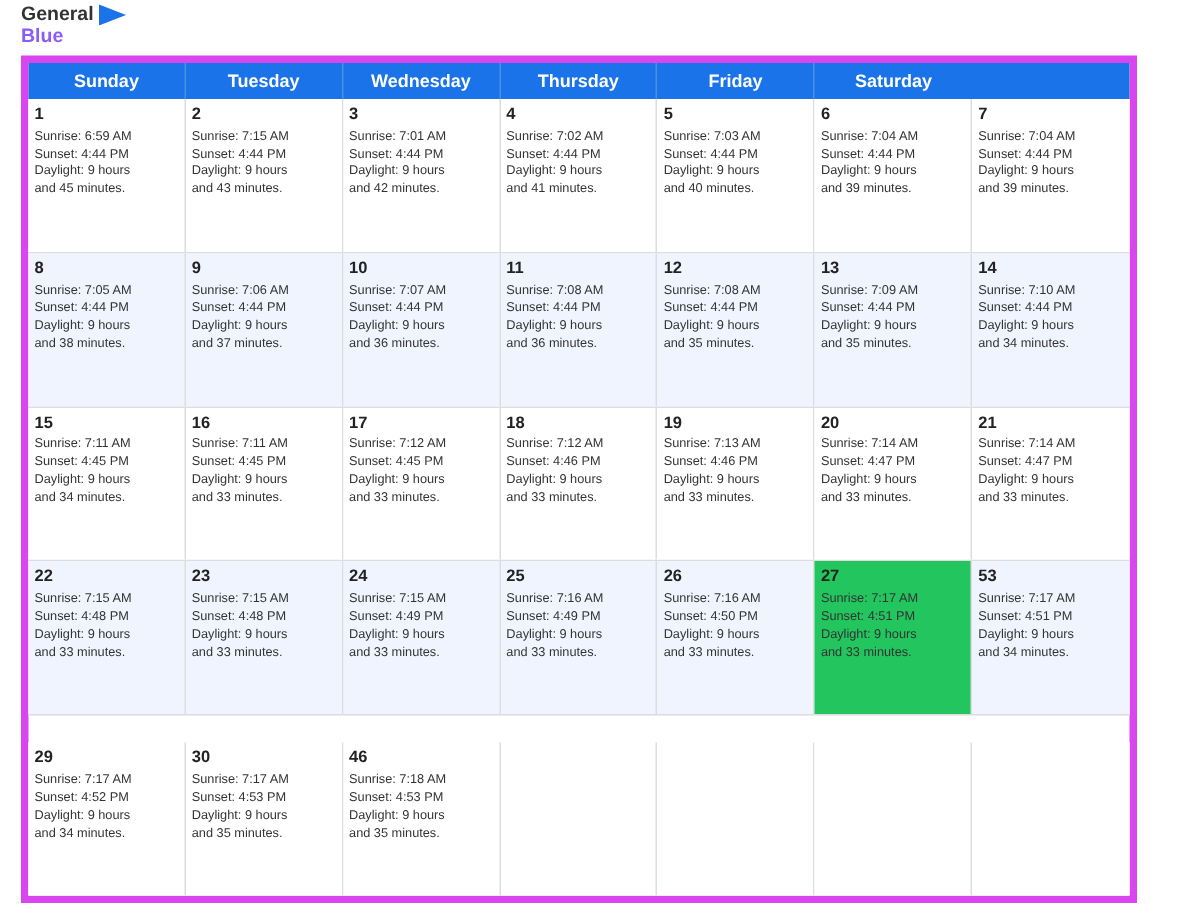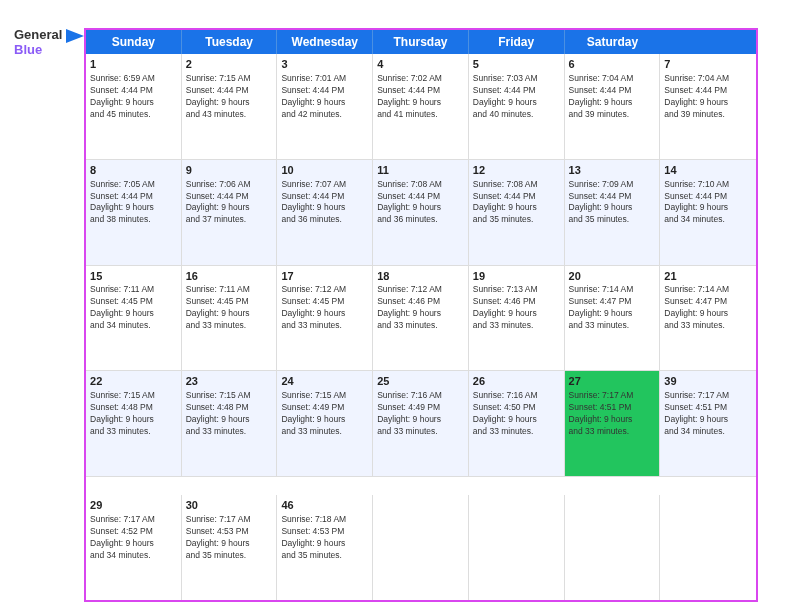--- a/index.html
+++ b/index.html
@@ -6,22 +6,23 @@
     body {
       width: 792px;
       height: 612px;
       font-family: Arial, sans-serif;
       background: #fff;
       overflow: hidden;
     }
     .page {
       width: 772px;
       height: 612px;
-      padding: 28px 14px 10px 14px;
-      display: flex;
+      padding: 2px 14px 10px 14px;
+      display: flex;
+      flex-direction: column;
     }
     .header {
       display: flex;
       justify-content: space-between;
       align-items: flex-start;
       margin-bottom: 6px;
     }
     .logo {
       display: flex;
       align-items: center;
@@ -37,21 +38,21 @@
       line-height: 1.1;
     }
     .subtitle {
       font-size: 14px;
       color: #555;
     }
     .calendar {
       flex: 1;
       display: flex;
       flex-direction: column;
-      border: 2px solid #d946ef;
+      border: 5px solid #d946ef;
     }
     .cal-header {
       display: grid;
       grid-template-columns: repeat(7, 1fr);
       background: #1a73e8;
     }
     .cal-header-cell {
       color: #fff;
       font-size: 12px;
       font-weight: bold;
@@ -326,21 +327,21 @@
             <div class="cell-text">and 33 minutes.</div>
           </div>
           <div class="cal-cell" style="background: #22c55e;">
             <span class="day-num">27</span>
             <div class="cell-text">Sunrise: 7:17 AM</div>
             <div class="cell-text">Sunset: 4:51 PM</div>
             <div class="cell-text">Daylight: 9 hours</div>
             <div class="cell-text">and 33 minutes.</div>
           </div>
           <div class="cal-cell" style="background: rgb(240, 244, 255);">
-            <span class="day-num">39</span>
+            <span class="day-num">53</span>
             <div class="cell-text">Sunrise: 7:17 AM</div>
             <div class="cell-text">Sunset: 4:51 PM</div>
             <div class="cell-text">Daylight: 9 hours</div>
             <div class="cell-text">and 34 minutes.</div>
           </div>
         </div>
         <div class="cal-row" style="background: rgb(255, 255, 255);">
           <div class="cal-cell" style="background: rgb(255, 255, 255);">
             <span class="day-num">29</span>
             <div class="cell-text">Sunrise: 7:17 AM</div>

